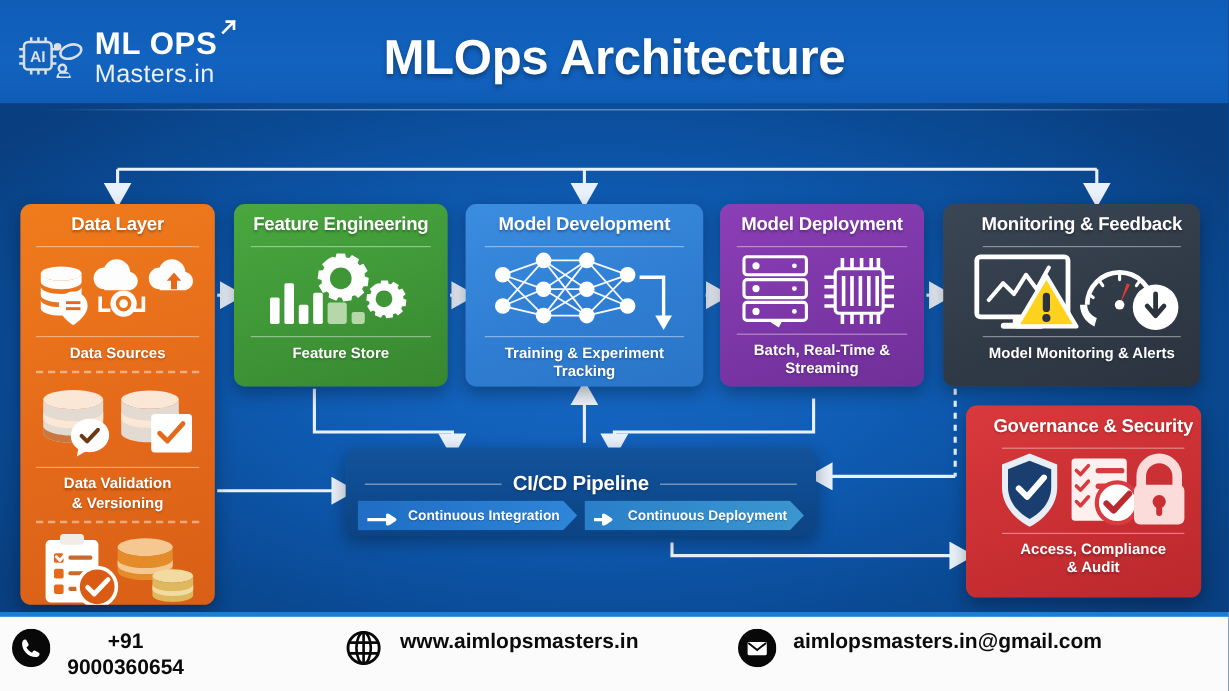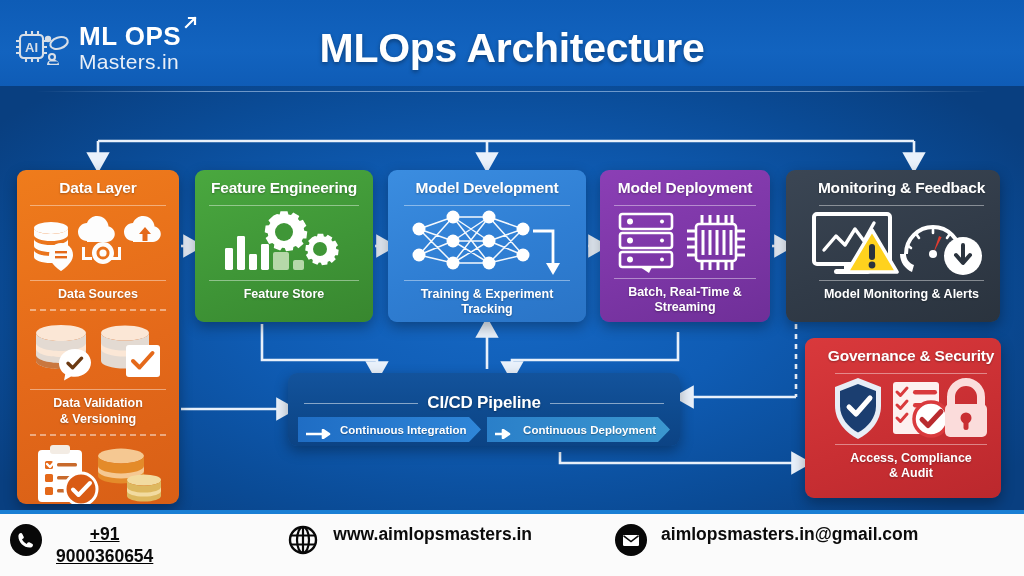--- a/index.html
+++ b/index.html
@@ -138,21 +138,21 @@
     position: absolute; left: 0; bottom: 0; width: 1024px; height: 66px;
     background: #fbfbfb;
     border-top: 4px solid #1a7fd4;
     z-index: 6;
     display: flex; align-items: flex-start;
   }
   .fitem { display: flex; align-items: flex-start; gap: 14px; padding-top: 10px; }
   .fitem .fico { width: 32px; height: 32px; flex: none; }
   .ftext { font-size: 17.5px; font-weight: 700; color: #0b0b0b; line-height: 1.25; }
   .ftext.center { text-align: center; }
-  #f-phone { margin-left: 10px; text-decoration: underline; }
+  #f-phone { margin-left: 10px; }
   #f-web   { margin-left: 134px; }
   #f-mail  { margin-left: 83px; }
 </style>
 </head>
 <body>
 
 <div id="canvas">
 
   <div class="header">
     <div class="logo">

